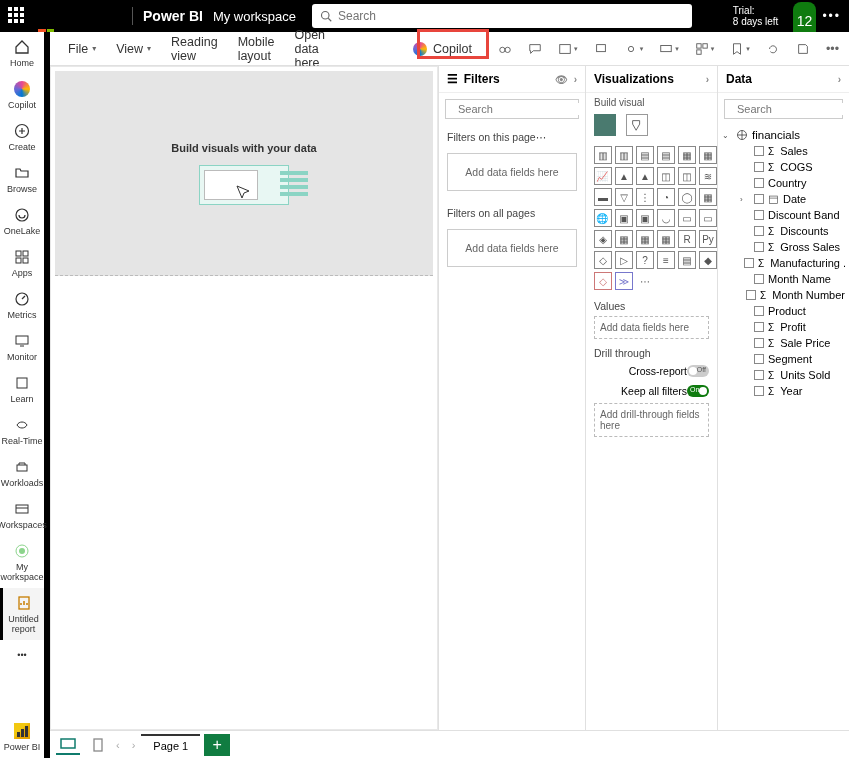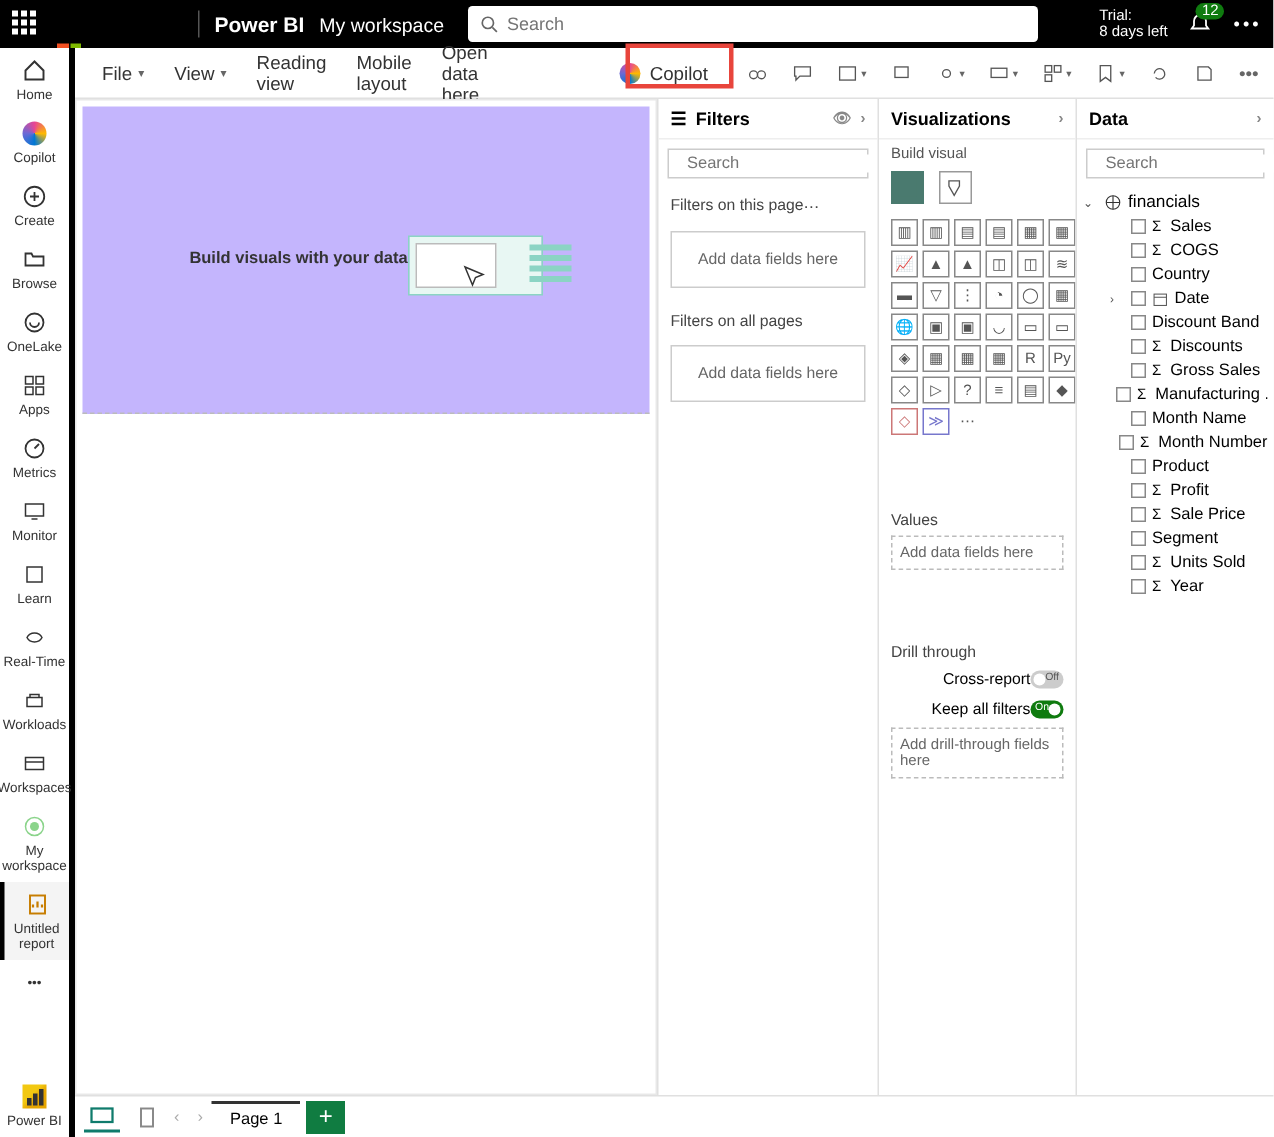--- a/index.html
+++ b/index.html
@@ -14,25 +14,25 @@
 .topbar .ms-squares span:nth-child(1){background:#f25022}.topbar .ms-squares span:nth-child(2){background:#7fba00}.topbar .ms-squares span:nth-child(3){background:#00a4ef}.topbar .ms-squares span:nth-child(4){background:#ffb900}
 .topbar .sep { width:1px; height:18px; background:#555; margin:0 10px;}
 .topbar .product { font-weight:600; font-size:14px; margin-right:10px;}
 .topbar .workspace-name { font-size:13px; margin-right: 16px;}
 .topbar .search-box { flex:0 0 380px; background:#fff; height:24px; border-radius:3px; display:flex; align-items:center; padding:0 8px; color:#444; }
 .topbar .search-box svg{margin-right:6px;}
 .topbar .search-box input{border:none; outline:none; font-size:12px; flex:1;}
 .topbar .spacer { flex:1; }
 .topbar .trial { font-size:10px; line-height:11px; text-align:left; margin-right:14px;}
 .topbar .notif { position:relative; margin-right:14px; cursor:pointer;}
-.topbar .notif .badge{position:absolute; top:-6px; right:-8px; background:#0f7b0f; color:#fff; border-radius:8px; font-size:10px; padding:0 4px;text-align:right;}
+.topbar .notif .badge{position:absolute; top:-6px; right:-8px; background:#0f7b0f; color:#fff; border-radius:8px; font-size:14px; padding:11px 4px;text-align:right;}
 .topbar .more-h { cursor:pointer; letter-spacing:2px;}
 
 
-.leftrail { position:absolute; top:32px; bottom:0; left:0; width:50px; background:#fff; border-right:4px solid #000000; display:flex; flex-direction:column; align-items:center; font-size:9px; color:#333; }
+.leftrail { position:absolute; top:32px; bottom:0; left:0; width:50px; background:#fff; border-right:6px solid #000000; display:flex; flex-direction:column; align-items:center; font-size:9px; color:#333; }
 .leftrail .item { display:flex; flex-direction:column; align-items:center; padding:6px 0; width:100%; cursor:pointer; gap:2px;}
 .leftrail .item.sel { border-left:3px solid #000; background:#f4f4f4;}
 .leftrail .item .ico { width:18px; height:18px; display:flex; align-items:center; justify-content:center;}
 .leftrail .bottom { margin-top:auto; width:100%;}
 .leftrail .item .lbl { text-align:center; line-height:10px;}
 .copilot-gradient { background: conic-gradient(from 0deg, #e74694, #ffb900, #0078d4, #6b69d6, #e74694); border-radius:50%; width:16px; height:16px;}
 .pbi-logo { width:16px; height:16px; background: linear-gradient(135deg,#f2c811 40%, #e6a500 60%); display:flex; align-items:flex-end; justify-content:center; gap:1px; padding-bottom:2px;}
 .pbi-logo span{width:3px; background:#333;} .pbi-logo span:nth-child(1){height:5px}.pbi-logo span:nth-child(2){height:8px}.pbi-logo span:nth-child(3){height:11px}
 
 
@@ -41,41 +41,41 @@
 .ribbon .menu .chev{font-size:8px; color:#666;}
 .ribbon .sepv{width:1px; height:18px; background:#e0e0e0; margin:0 4px;}
 .ribbon .copilot-btn { display:flex; align-items:center; gap:6px; padding:4px 10px;}
 .ribbon .highlight { position:absolute; top:-3px; height:30px; border:3px solid #e8453c; pointer-events:none;}
 .ribbon .iconbtn{width:28px; height:24px; display:flex; align-items:center; justify-content:center; cursor:pointer; color:#666;}
 .ribbon .iconbtn .chev{font-size:7px;margin-left:2px;}
 
 
 .main { position:absolute; top:66px; left:50px; right:0; bottom:28px; display:flex; background:#f8f8f8;}
 .canvas { flex:1; background:#fff; border:1px solid #e8e8e8; margin:0; position:relative;}
-.canvas-inner { margin:4px; background:#c4b5fd; height:205px; border-bottom:1px dashed #bbb; display:flex; flex-direction:row; align-items:center; justify-content:center; font-size:10px; color:#666;}
+.canvas-inner { margin:4px; background:#e5e5e5; height:205px; border-bottom:1px dashed #bbb; display:flex; flex-direction:column; align-items:center; justify-content:center; font-size:10px; color:#666;}
 .canvas-inner .h{font-weight:600; font-size:11px; color:#333; margin-bottom:3px;}
 .canvas-inner .placeholder-img{margin-top:8px; width:90px; height:40px; border:1px solid #8bd4c4; background:linear-gradient(#e8f7f3,#e8f7f3); position:relative;}
 
 .filters-pane { width:147px; background:#fff; border-left:1px solid #e0e0e0; display:flex; flex-direction:column; font-size:11px;}
 .pane-header{display:flex;align-items:center;padding:6px 8px;font-weight:600;font-size:12px;border-bottom:1px solid #eee;}
 .pane-header .sp{flex:1;}
 .pane-header .ico{margin-right:6px;}
 .filters-pane .search{margin:6px; border:1px solid #ccc; display:flex; align-items:center; padding:3px 6px; gap:6px;}
 .filters-pane .search input{border:none;outline:none;font-size:11px;flex:1;}
 .filters-pane .section-lbl{padding:6px 8px; font-size:10.5px; color:#444; display:flex; justify-content:flex-start;}
 .filters-pane .dropzone{margin:4px 8px 10px; border:1px solid #ccc; padding:12px 4px; text-align:center; font-size:10.5px; color:#666;}
 
 .viz-pane { width:132px; background:#fff; border-left:1px solid #e0e0e0; display:flex; flex-direction:column; font-size:11px;}
 .viz-pane .sub{padding:4px 8px; font-size:10px; color:#555;}
 .viz-pane .mode-row{display:flex; gap:10px; padding:2px 8px 6px;}
 .viz-pane .mode-row .mode{width:22px;height:22px; border:1px solid #999; display:flex;align-items:center;justify-content:center; cursor:pointer;}
 .viz-pane .mode-row .mode.sel{background:#4a7a6f; border-color:#4a7a6f;}
 .viz-grid { display:grid; grid-template-columns: repeat(6, 18px); gap:3px 3px; padding:4px 8px;}
 .viz-grid .v{width:18px;height:18px; border:1px solid #888; cursor:pointer; display:flex;align-items:center;justify-content:center; font-size:10px; color:#555;}
-.viz-pane .lbl{padding:6px 8px 2px; font-size:10.5px; color:#444;margin-top:41px;}
+.viz-pane .lbl{padding:6px 8px 2px; font-size:10.5px; color:#444;}
 .viz-pane .dz{margin:2px 8px; border:1px dashed #bbb; padding:5px; font-size:10px; color:#666;}
 .viz-pane .row{display:flex; justify-content:flex-end; align-items:center; padding:4px 8px; font-size:10.5px;}
 .toggle{width:22px;height:12px;border-radius:6px;position:relative;}
 .toggle.off{background:#ccc;} .toggle.on{background:#0f7b0f;}
 .toggle .knob{position:absolute;width:8px;height:8px;background:#fff;border-radius:50%;top:2px;}
 .toggle.off .knob{left:2px;} .toggle.on .knob{right:2px;}
 .toggle .txt{position:absolute;font-size:7px;color:#fff;top:1px;} .toggle.off .txt{right:3px;color:#555;} .toggle.on .txt{left:3px;}
 
 .data-pane { width:132px; background:#fff; border-left:1px solid #e0e0e0; font-size:11px;}
 .data-pane .search{margin:6px; border:1px solid #ccc; display:flex; align-items:center; padding:3px 6px; gap:6px;}

